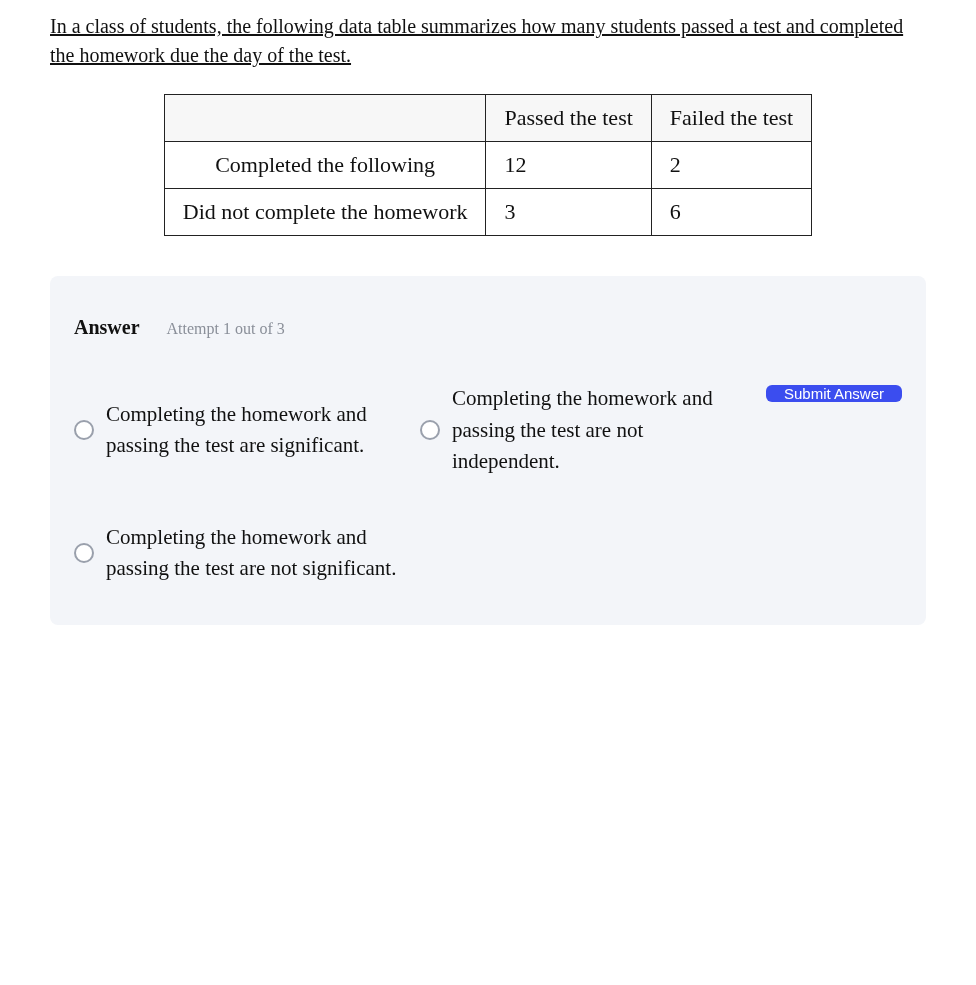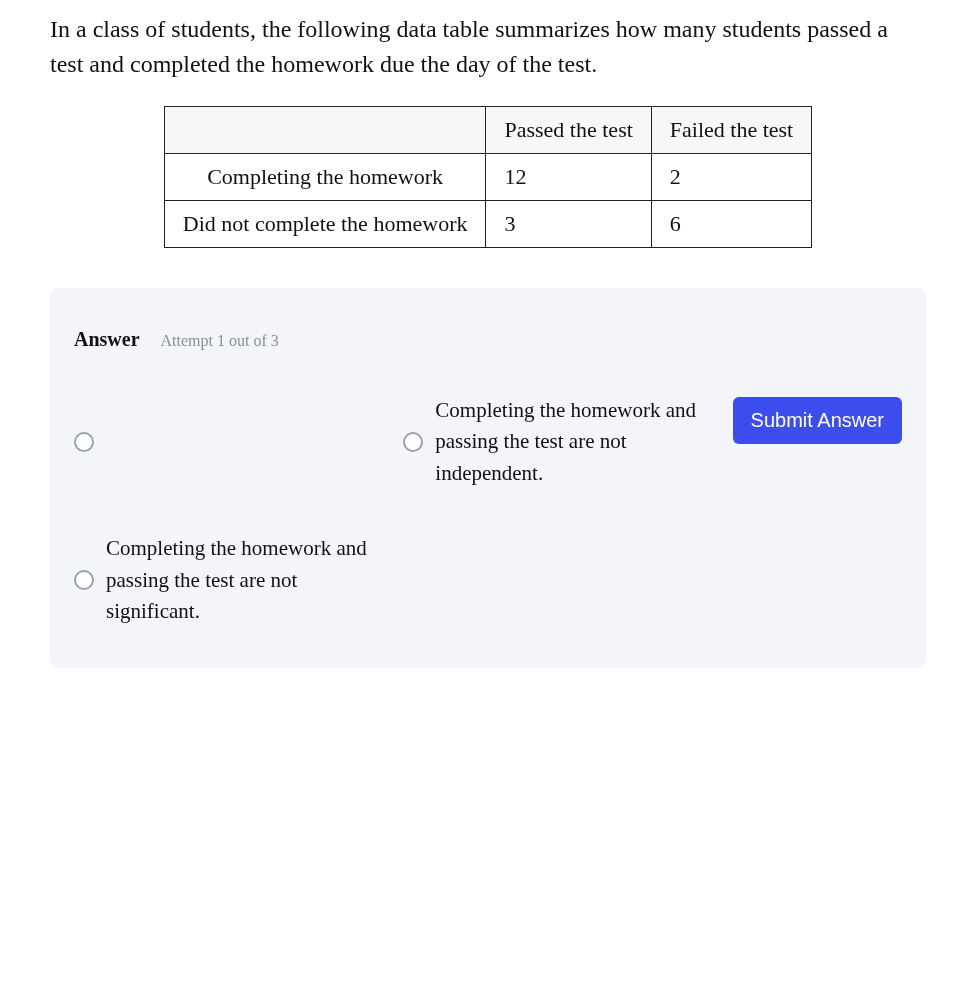--- a/index.html
+++ b/index.html
@@ -14,22 +14,23 @@
     min-height: 985px;
     box-sizing: border-box;
   }
   .card {
     box-sizing: border-box;
     margin: 0;
     padding: 12px 50px 40px 50px;
     background: #ffffff;
   }
   .prompt {
-    font-size: 24px;
+    font-size: 20px;
     line-height: 1.45;
+    text-decoration: underline;
   }
   .prompt p { margin: 0 0 24px 0; }
   .bold { font-weight: 700; }
 
   
   .data-table {
     border-collapse: collapse;
     margin: 14px auto 40px auto;
   }
   .data-table th, .data-table td {
@@ -49,21 +50,21 @@
   .answer-panel {
     background: #f3f5f9;
     border-radius: 8px;
     padding: 40px 24px 40px 24px;
     box-sizing: border-box;
     width: 100%;
   }
   .answer-header {
     display: flex;
     align-items: baseline;
-    gap: 21px;
+    gap: 27px;
     margin-bottom: 44px;
     font-family: Georgia, "Times New Roman", serif;
   }
   .answer-header .label {
     font-weight: 700;
     font-size: 20px;
     color: #111;
   }
   .answer-header .attempt {
     font-size: 16px;
@@ -100,22 +101,22 @@
   }
   .submit-col {
     flex: 0 0 auto;
     padding-top: 2px;
   }
   .submit-btn {
     background: #3b4def;
     color: #fff;
     border: none;
     border-radius: 6px;
-    padding: 12px 18px;
-    font-size: 20px;
+    padding: 0 18px;
+    font-size: 15px;
     font-family: -apple-system, BlinkMacSystemFont, "Segoe UI", Arial, sans-serif;
     cursor: pointer;
   }
 </style>
 </head>
 <body>
 
 <div class="card">
 
   <div class="prompt">
@@ -123,21 +124,21 @@
   </div>
 
   <table class="data-table">
     <tbody>
         <tr>
       <th class="corner"></th>
       <th>Passed the test</th>
       <th>Failed the test</th>
     </tr>
     <tr>
-      <td class="rowlabel">Completing the homework</td>
+      <td class="rowlabel">Completed the following</td>
       <td>12</td>
       <td>2</td>
     </tr>
     <tr>
       <td class="rowlabel">Did not complete the homework</td>
       <td>3</td>
       <td>6</td>
     </tr>
   </tbody>
     </table>
@@ -145,20 +146,21 @@
   <div class="answer-panel">
     <div class="answer-header">
       <span class="label">Answer</span>
       <span class="attempt">Attempt 1 out of 3</span>
     </div>
 
     <div class="answer-body">
       <div class="options-grid">
         <div class="option">
           <span class="radio"></span>
+          <span>Completing the homework and passing the test are significant.</span>
         </div>
         <div class="option">
           <span class="radio"></span>
           <span>Completing the homework and passing the test are not independent.</span>
         </div>
         <div class="option">
           <span class="radio"></span>
           <span>Completing the homework and passing the test are not significant.</span>
         </div>
       </div>

